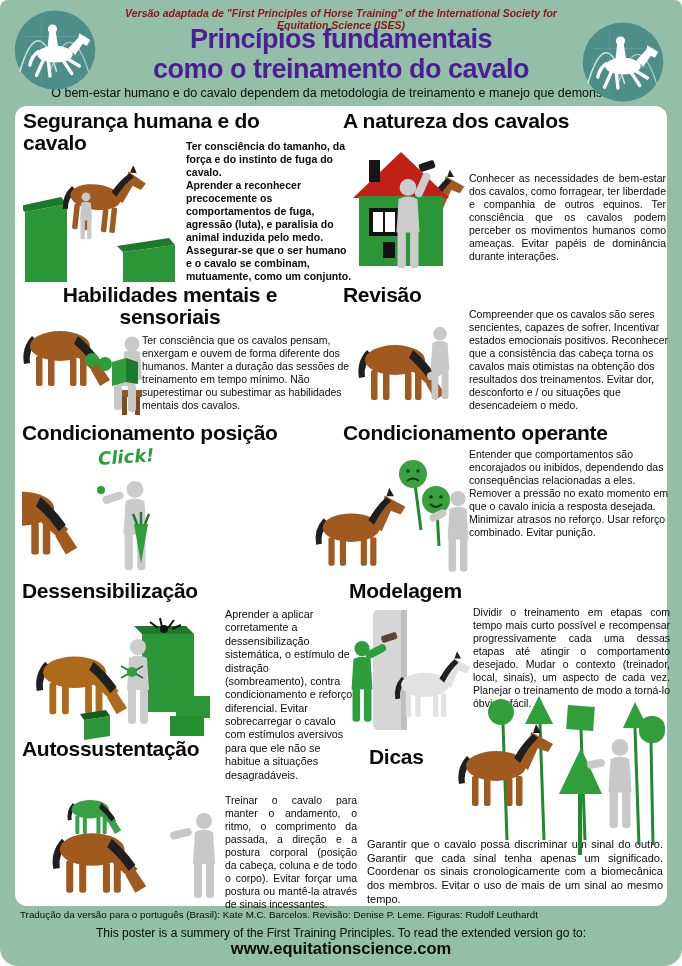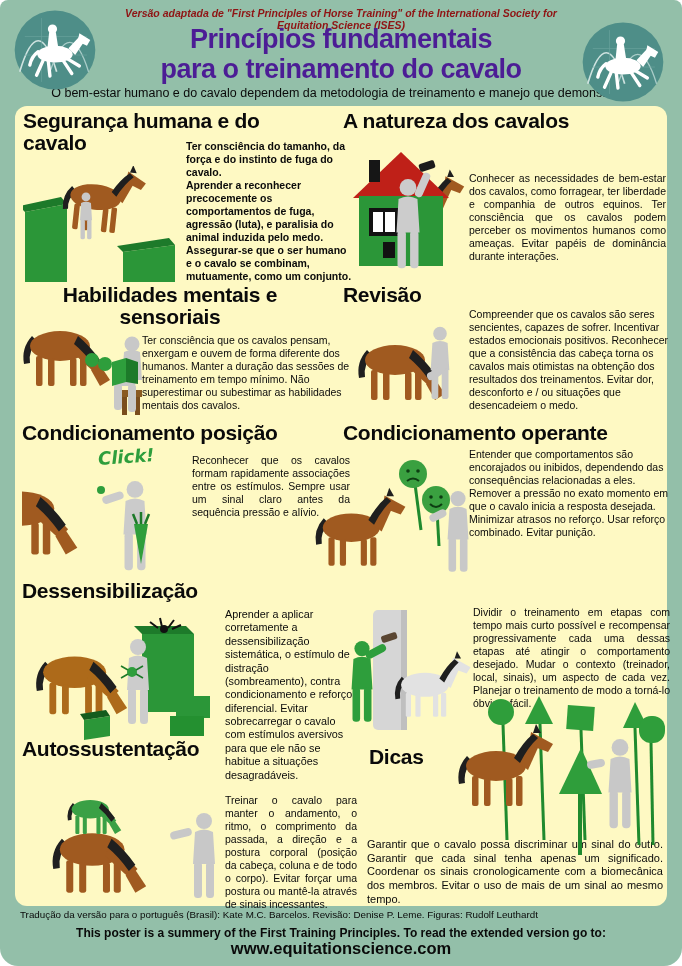--- a/index.html
+++ b/index.html
@@ -11,21 +11,21 @@
     font-size:10.5px;font-style:italic;color:#8f1414;font-weight:bold;}
   .main-title{position:absolute;left:100px;right:100px;top:25px;text-align:center;
     font-size:27px;font-weight:bold;line-height:1.1;letter-spacing:-0.5px;color:#4c1d95;}
   .subtitle{position:absolute;left:20px;right:20px;top:86px;text-align:center;
     font-size:12.5px;color:#0a0a0a;}
   .logo{position:absolute;width:86px;height:84px;}
   .logo.left{left:12px;top:8px;}
   .logo.right{left:580px;top:20px;}
   
   .card{position:absolute;left:15px;top:106px;width:652px;height:800px;
-    background:#fef9c3;border-radius:12px;}
+    background:#ffffff;border-radius:12px;}
   .sec{position:absolute;}
   .sec h2{margin:0;font-size:21px;font-weight:bold;letter-spacing:-0.3px;line-height:1.05;color:#0a0a0a;}
   .sec .body{position:absolute;font-size:10.5px;line-height:1.24;color:#0a0a0a;}
   .just{text-align:justify;}
   .preline{white-space:pre-line;font-weight:bold;}
   .sec svg{position:absolute;overflow:hidden;}
   .click-label{position:absolute;font-family:"DejaVu Sans",sans-serif;
     font-size:18px;font-weight:bold;font-style:italic;color:#2e9e3c;transform:rotate(-4deg);}
   
   .s1{left:8px;top:4px;width:335px;height:172px;}
@@ -58,21 +58,21 @@
   .s8 .body{left:130px;top:26px;width:197px;}
   .s9{left:7px;top:632px;width:326px;height:166px;}
   .s9 svg{left:10px;top:30px;}
   .s9 .body{left:203px;top:56px;width:132px;}
   .s10{left:328px;top:584px;width:322px;height:214px;}
   .s10 h2{position:absolute;left:26px;top:56px;}
   .s10 svg{left:96px;top:0;}
   .s10 .body{left:24px;top:148px;width:296px;font-size:11px;}
   
   .credits{position:absolute;left:20px;top:909px;font-size:9.8px;color:#0a0a0a;}
-  .summary-note{position:absolute;left:0;right:0;top:926px;text-align:center;font-size:12px;color:#0a0a0a;font-weight:bold;}
+  .summary-note{position:absolute;left:0;right:0;top:926px;text-align:center;font-size:12px;color:#0a0a0a;}
   .site-url{position:absolute;left:0;right:0;top:939px;text-align:center;
     font-size:16.5px;font-weight:bold;color:#0a0a0a;text-decoration:none;display:block;}
 </style>
 </head>
 <body>
 
 <svg width="0" height="0" style="position:absolute" aria-hidden="true">
   <defs>
     <g id="horse">
       <path fill="#1f1f1f" d="M26,36 Q15,48 18,64 L24,63 Q22,50 32,42 Z"></path>
@@ -104,21 +104,21 @@
       <rect x="22" y="50" width="8" height="36" rx="3.5" fill="currentColor"></rect>
     </g>
   </defs>
 </svg>
 
 <div class="poster">
 
   <div class="adapt-note">Versão adaptada de "First Principles of Horse Training" of the International Society for Equitation Science (ISES)</div>
   <div class="main-title">
     <div>Princípios fundamentais</div>
-    <div>para o treinamento do cavalo</div>
+    <div>como o treinamento do cavalo</div>
   </div>
   <div class="subtitle">O bem-estar humano e do cavalo dependem da metodologia de treinamento e manejo que demonstrem:</div>
 
   <svg class="logo left" viewBox="0 0 100 100">
     <ellipse cx="50" cy="50" rx="48" ry="47" fill="#4e8e88"></ellipse>
     <path d="M8,76 Q30,2 52,76" stroke="#cfe3e0" stroke-width="2" fill="none"></path>
     <path d="M44,76 Q68,6 90,76" stroke="#a9ccc8" stroke-width="1.6" fill="none"></path>
     <path d="M14,34 H88 M14,56 H88 M34,12 V88" stroke="#6aa39d" stroke-width="0.8" fill="none"></path>
     <g fill="#ffffff">
       <circle cx="47" cy="25" r="5.5"></circle>
@@ -218,21 +218,20 @@
       <svg width="126" height="104">
         <use href="#horseg" style="color:#a05a20" transform="translate(0,2)"></use>
         <use href="#person" style="color:#c8c8c8" transform="translate(80,12) scale(0.85)"></use>
         <path d="M100,40 Q104,56 88,62" stroke="#c8c8c8" stroke-width="8" fill="none" stroke-linecap="round"></path>
       </svg>
     </section>
 
     <section class="sec s5">
       <h2>Condicionamento posição</h2>
       <div class="click-label">Click!</div>
-      <div class="body just">Reconhecer que os cavalos formam rapidamente associações entre os estímulos. Sempre usar um sinal claro antes da sequência pressão e alívio.</div>
       <svg width="168" height="112">
         <use href="#horseg" style="color:#a05a20" transform="translate(-62,-8) scale(1.15)"></use>
         <use href="#person" style="color:#cbcbcb" transform="translate(92,14) scale(1.05)"></use>
         <rect x="80" y="28" width="22" height="8" rx="4" fill="#cbcbcb" transform="rotate(-18 90 32)"></rect>
         <circle cx="79" cy="24" r="4" fill="#2e9e3c"></circle>
         <polygon points="112,58 126,58 119,98" fill="#2f9e3b"></polygon>
         <path d="M115,58 L111,48 M119,58 L119,46 M123,58 L127,48" stroke="#1d7a2a" stroke-width="2.5"></path>
       </svg>
     </section>
 
@@ -273,20 +272,21 @@
         <polygon points="62,110 88,106 84,100 58,104" fill="#145c1d"></polygon>
         <use href="#person" style="color:#cccccc" transform="translate(96,28) scale(1.0)"></use>
         <circle cx="110" cy="62" r="5" fill="#2e9e3c"></circle>
         <g stroke="#1d7a2a" stroke-width="1.6">
             <path d="M106,60 l-7,-4 M106,64 l-7,4 M114,60 l7,-4 M114,64 l7,4"></path>
           </g>
       </svg>
     </section>
 
     <section class="sec s8">
+      <h2>Modelagem</h2>
       <div class="body just">Dividir o treinamento em etapas com tempo mais curto possível e recompensar progressivamente cada uma dessas etapas até atingir o comportamento desejado. Mudar o contexto (treinador, local, sinais), um aspecto de cada vez. Planejar o treinamento de modo a torná-lo óbvio e fácil.</div>
       <svg width="130" height="144">
         <rect x="30" y="6" width="34" height="120" rx="5" fill="#d6d6d6"></rect>
         <rect x="58" y="6" width="6" height="120" fill="#bfbfbf"></rect>
         <use href="#horse" style="color:#e2e2e2" transform="translate(38,44) scale(0.8)"></use>
         <use href="#person" style="color:#2e9e3c" transform="translate(0,36) scale(0.95)"></use>
         <rect x="22" y="44" width="22" height="8" rx="4" fill="#2e9e3c" transform="rotate(-28 32 48)"></rect>
         <rect x="38" y="30" width="16" height="7" rx="2" fill="#5a4632" transform="rotate(-18 46 33)"></rect>
       </svg>
     </section>

